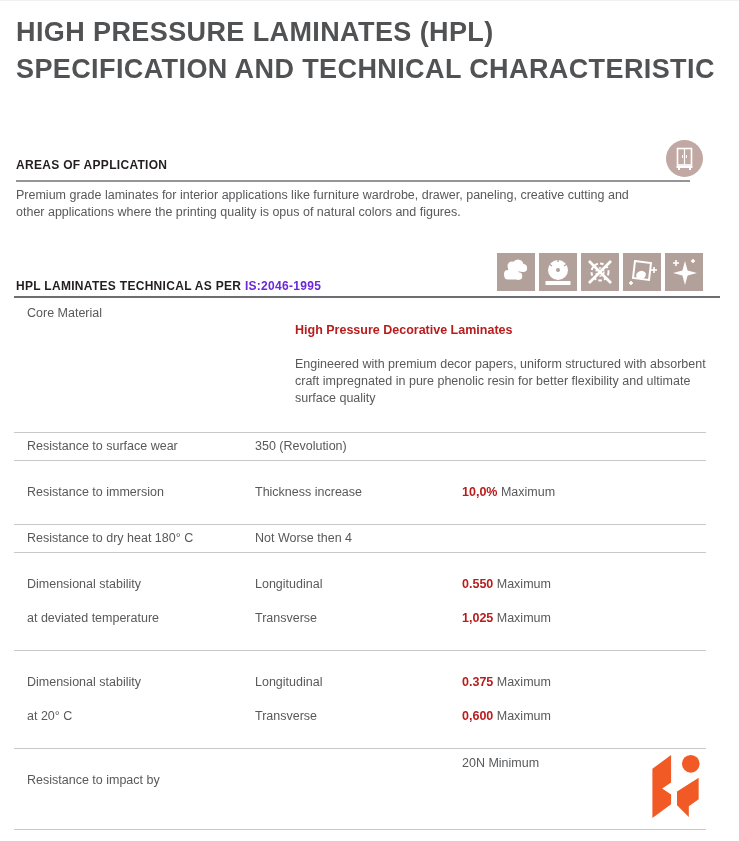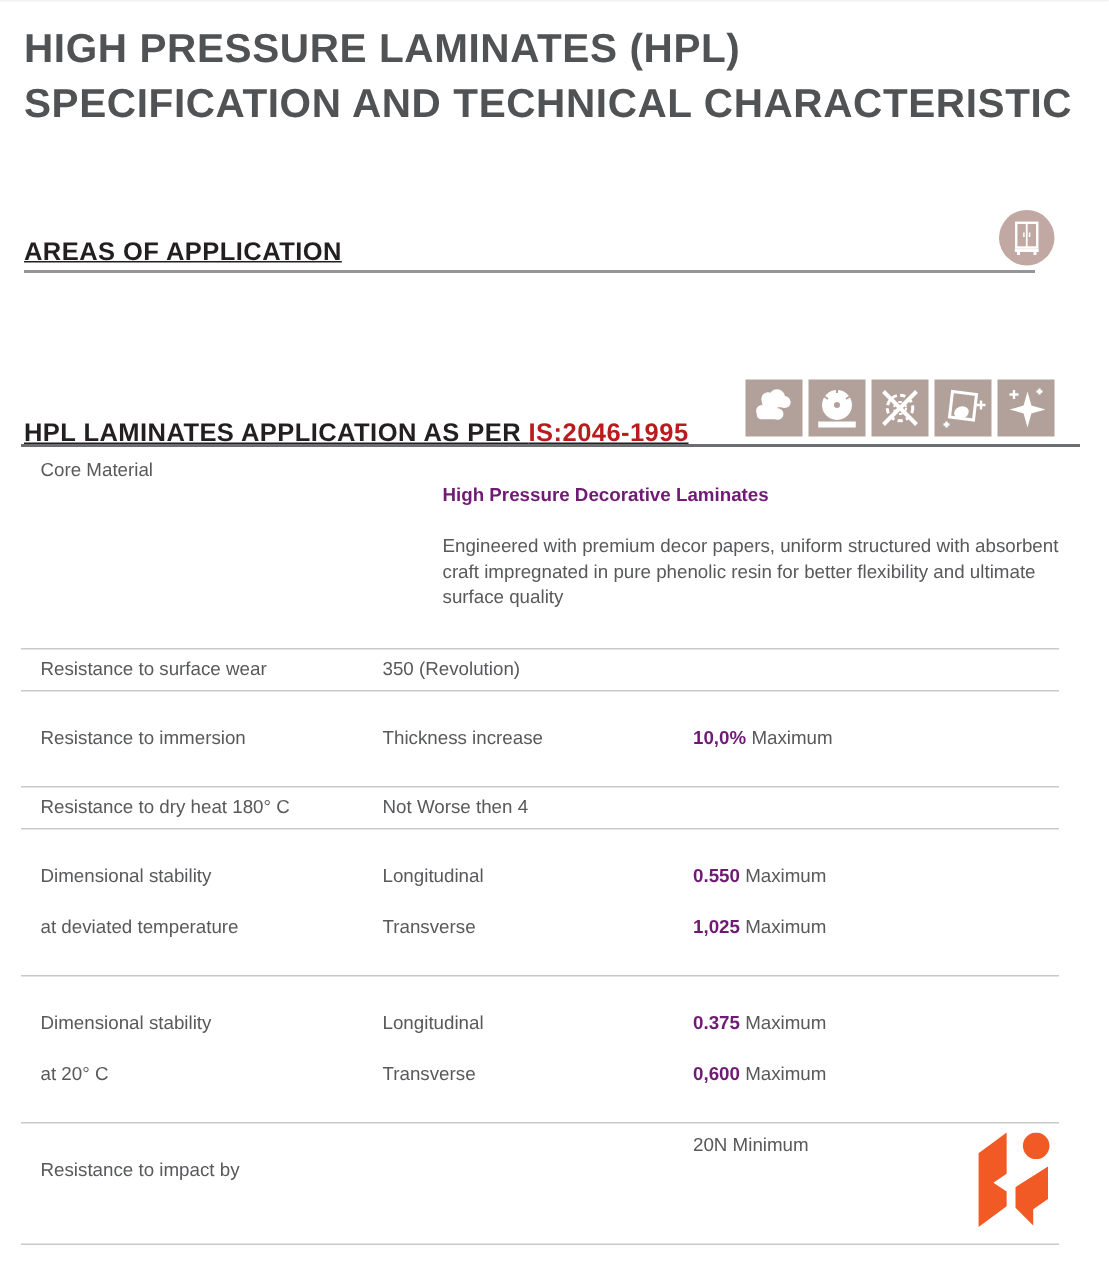--- a/index.html
+++ b/index.html
@@ -6,42 +6,42 @@
   body{width:739px;height:841px;position:relative;overflow:hidden;
        font-family:"Liberation Sans",sans-serif;color:#58595b;
        -webkit-font-smoothing:antialiased;}
   .page{position:absolute;inset:0;background:#fff;border-top:1px solid #f1f1f1;}
 
   
   .doc-title{position:absolute;top:13px;left:16px;font-size:27px;line-height:37px;
              color:#515254;font-weight:700;letter-spacing:.4px;font-stretch:condensed;}
 
   
-  .sec-head{font-size:17px;font-weight:700;color:#231f20;letter-spacing:.3px;text-decoration:underline;}
+  .sec-head{font-size:12px;font-weight:700;color:#231f20;letter-spacing:.3px;}
   .areas-head{position:absolute;top:157px;left:16px;}
   .areas-rule{position:absolute;top:179px;left:16px;width:674px;height:2px;background:#939598;}
   .areas-body{position:absolute;top:186px;left:16px;width:627px;font-size:12.5px;line-height:16.5px;}
   .areas-icon{position:absolute;top:139px;right:36px;width:37px;height:37px;border-radius:50%;
               background:#c1a8a2;display:flex;align-items:center;justify-content:center;}
 
   
   .props-head{position:absolute;top:278px;left:16px;}
-  .props-head .red{color:#b91c1c;}
+  .props-head .red{color:#6d28d9;}
   .icon-strip{position:absolute;top:252px;right:36px;display:flex;gap:4px;}
   .ficon{width:38px;height:38px;background:#b2a19a;display:flex;align-items:center;justify-content:center;}
   .props-rule{position:absolute;top:295px;left:14px;width:706px;height:2px;background:#6d6e71;}
 
   
   .spec-table{position:absolute;top:297px;left:14px;width:692px;font-size:12.5px;line-height:17px;}
   .trow{display:grid;grid-template-columns:228px 207px 1fr;padding:5px 0 5px 13px;
         border-bottom:1px solid #c9c9c9;align-items:start;}
   .trow.tall{padding:6px 0 6px 13px;}
   .trow.first{padding:7px 0 8px 13px;gap:40px;}
   .cell{white-space:pre-line;}
-  .b{font-weight:700;color:#701a75;}
+  .b{font-weight:700;color:#b91c1c;}
   .desc{max-width:458px;}
   .span23{grid-column:2/4;}
 
   
   .brand-logo{position:absolute;right:37px;bottom:23px;width:50px;height:63px;}
 </style>
 </head>
 <body>
 
 <div class="page">
@@ -57,22 +57,23 @@
       <rect x="11.5" y="8.5" width="14" height="16.5" fill="none" stroke="#fff" stroke-width="1.6"></rect>
       <line x1="18.5" y1="8.5" x2="18.5" y2="25" stroke="#fff" stroke-width="1.2"></line>
       <line x1="16.6" y1="15" x2="16.6" y2="18" stroke="#fff" stroke-width="1"></line>
       <line x1="20.4" y1="15" x2="20.4" y2="18" stroke="#fff" stroke-width="1"></line>
       <rect x="10.5" y="25.8" width="16" height="2.2" fill="#fff"></rect>
       <rect x="12" y="28" width="2" height="2" fill="#fff"></rect>
       <rect x="23" y="28" width="2" height="2" fill="#fff"></rect>
     </svg>
   </div>
   <div class="areas-rule"></div>
-
-  <div class="sec-head props-head"><span>HPL LAMINATES APPLICATION AS PER </span><span class="red">IS:2046-1995</span></div>
+  <div class="areas-body">Premium grade laminates for interior applications like furniture wardrobe, drawer, paneling, creative cutting and other applications where the printing quality is opus of natural colors and figures.</div>
+
+  <div class="sec-head props-head"><span>HPL LAMINATES TECHNICAL AS PER </span><span class="red">IS:2046-1995</span></div>
 
   <div class="icon-strip">
     <div class="ficon">
       <svg width="38" height="38" viewBox="0 0 38 38">
           <g fill="#fff">
         <circle cx="15" cy="13" r="4.5"></circle>
             <circle cx="21" cy="12" r="5.5"></circle>
             <circle cx="26" cy="15" r="4"></circle>
             <rect x="11" y="12.5" width="19" height="6" rx="3"></rect>
         <circle cx="11" cy="21" r="4"></circle>

